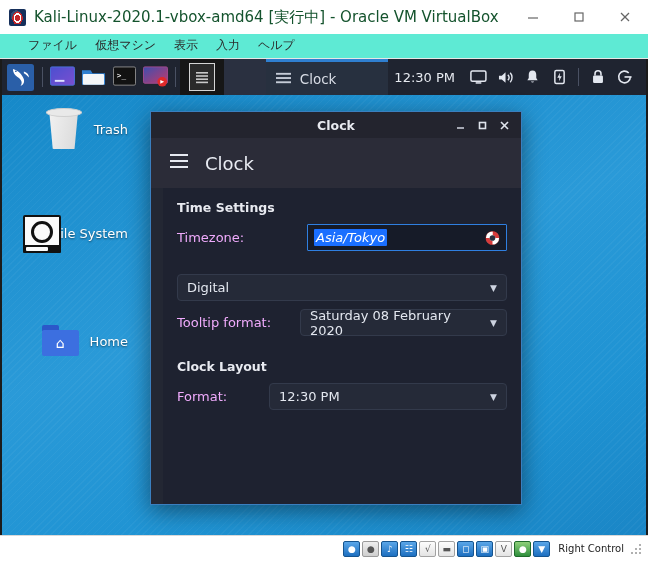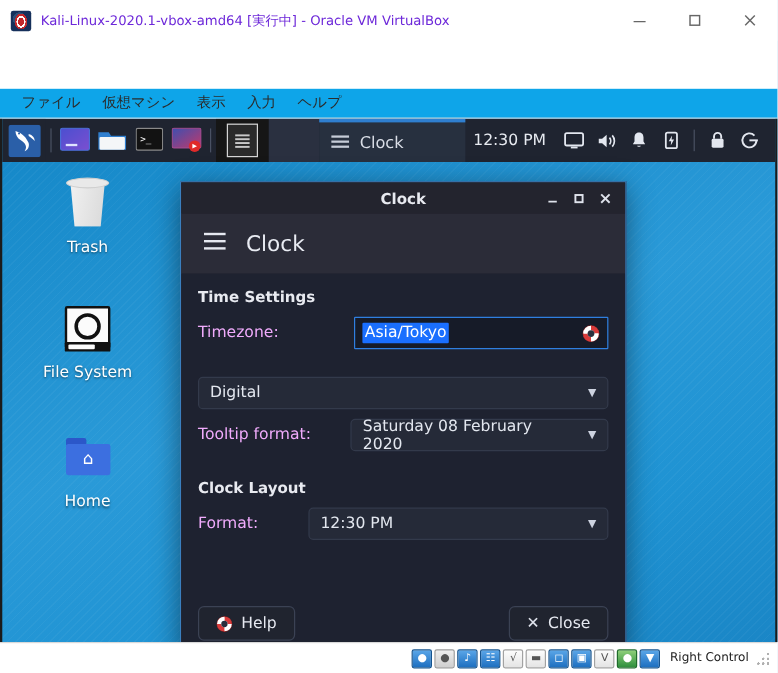--- a/index.html
+++ b/index.html
@@ -35,42 +35,41 @@
   }
   #vbox-app-icon::before {
     content: ""; position: absolute;
     left: 3px; top: 2px; width: 11px; height: 13px;
     background:
       radial-gradient(ellipse at 50% 55%, #c2282b 0 32%, rgba(0,0,0,0) 33%),
       radial-gradient(ellipse at 50% 55%, #ffffff 0 48%, rgba(0,0,0,0) 49%),
       radial-gradient(ellipse at 50% 55%, #c2282b 0 66%, rgba(0,0,0,0) 67%);
   }
   #vbox-title-text {
-    font-size: 11px; color: #6d28d9;
+    font-size: 15px; color: #14532d;
     white-space: nowrap;
     font-family: "DejaVu Sans", "Liberation Sans", sans-serif;
   }
   #vbox-window-controls {
     margin-left: auto; display: flex; height: 100%;
   }
   .vbox-ctl {
     width: 46px; height: 100%;
     display: flex; align-items: center; justify-content: center;
     color: #555; font-size: 13px;
     background: transparent;
   }
   .vbox-ctl svg { display: block; }
 
   #vbox-menubar {
     height: 25px; flex: 0 0 25px;
-    background: #0ea5e9;
-    display: flex; align-items: center;
-    padding-left: 9px; gap: 0px;
+    background: #5eead4;
+    display: flex; align-items: center;
+    padding-left: 19px; gap: 0px;
     border-bottom: 1px solid #e6e6e6;
-    margin-top: 40px;
   }
   .vbox-menu-item {
     font-size: 12px; color: #2b2b2b;
     padding: 2px 9px 3px 9px;
     white-space: nowrap;
   }
 
   
   #guest-screen {
     position: relative;
@@ -141,21 +140,21 @@
   
   #desktop {
     position: absolute; left: 0; top: 36px; right: 0; bottom: 0;
     background:
       repeating-linear-gradient(135deg, rgba(255,255,255,0.035) 0 1px, rgba(0,0,0,0) 1px 5px),
       linear-gradient(160deg, #1689c9 0%, #2a9ad8 45%, #1f93d3 75%, #1a86c6 100%);
   }
   .desktop-icon {
     position: absolute;
     width: 110px;
-    display: flex; flex-direction: column; align-items: center;
+    display: flex; align-items: center;
     gap: 6px;
     justify-content: flex-end;
   }
   .desktop-icon .dlabel {
     font-size: 13px; color: #ffffff;
     text-shadow: 0 1px 2px rgba(0,0,0,0.55);
     white-space: nowrap;
   }
   .icon-art { width: 48px; height: 48px; position: relative; }
 
@@ -243,21 +242,21 @@
     display: flex; align-items: center; gap: 16px;
     padding-left: 18px;
   }
   #dialog-header-title {
     font-size: 18px; color: #e9ecf3;
   }
   #dialog-body {
     flex: 1 1 auto;
     background: #1e2230;
     padding: 12px 14px 10px 14px;
-    display: flex; flex-direction: column;
+    display: flex; flex-direction: column; margin-left: 12px;
   }
   .section-title {
     font-size: 12.5px; font-weight: bold; color: #e8eaf0;
     margin-bottom: 9px;
   }
   .form-row {
     display: flex; align-items: center;
     margin-bottom: 8px;
   }
   .form-label {
@@ -267,20 +266,21 @@
   .label-w { width: 130px; }
 
   #timezone-field {
     position: relative;
     flex: 1 1 auto; height: 27px;
     background: #161b28;
     border: 1px solid #2f7fe0;
     border-radius: 1px;
     display: flex; align-items: center;
     padding: 0 26px 0 6px;
+    font-style: italic;
   }
   #timezone-value {
     font-size: 13px; color: #ffffff;
     background: #1a6fff;
     padding: 1px 2px;
     border-radius: 1px;
   }
   #timezone-help-icon {
     position: absolute; right: 6px; top: 50%;
     transform: translateY(-50%);
@@ -499,39 +499,20 @@
           <div class="section-title">Clock Layout</div>
 
           <div class="form-row">
             <div class="form-label" style="width:92px;">Format:</div>
             <div class="combo">
               <span>12:30 PM</span>
               <span class="caret">▼</span>
             </div>
           </div>
 
-          <div id="dialog-buttons">
-            <div class="dlg-btn" id="help-button">
-              <span>
-                <svg width="14" height="14" viewBox="0 0 16 16" style="display:block">
-                  <circle cx="8" cy="8" r="7" fill="#ffffff" stroke="#8e1f1f" stroke-width="1"></circle>
-                  <path d="M8 1 A7 7 0 0 1 15 8 L11 8 A3 3 0 0 0 8 5 Z" fill="#d93a3a"></path>
-                  <path d="M15 8 A7 7 0 0 1 8 15 L8 11 A3 3 0 0 0 11 8 Z" fill="#ffffff"></path>
-                  <path d="M8 15 A7 7 0 0 1 1 8 L5 8 A3 3 0 0 0 8 11 Z" fill="#d93a3a"></path>
-                  <path d="M1 8 A7 7 0 0 1 8 1 L8 5 A3 3 0 0 0 5 8 Z" fill="#ffffff"></path>
-                  <circle cx="8" cy="8" r="3" fill="#2a2f3d"></circle>
-                </svg>
-              </span>
-              <span>Help</span>
-            </div>
-            <div class="dlg-btn" id="close-button">
-              <span class="btn-x">✕</span>
-              <span>Close</span>
-            </div>
-          </div>
 
         </div>
       </div>
 
     </div>
 
     <div id="kali-panel">
 
       <div id="kali-menu-button">
         <svg width="27" height="27" viewBox="0 0 32 32">

